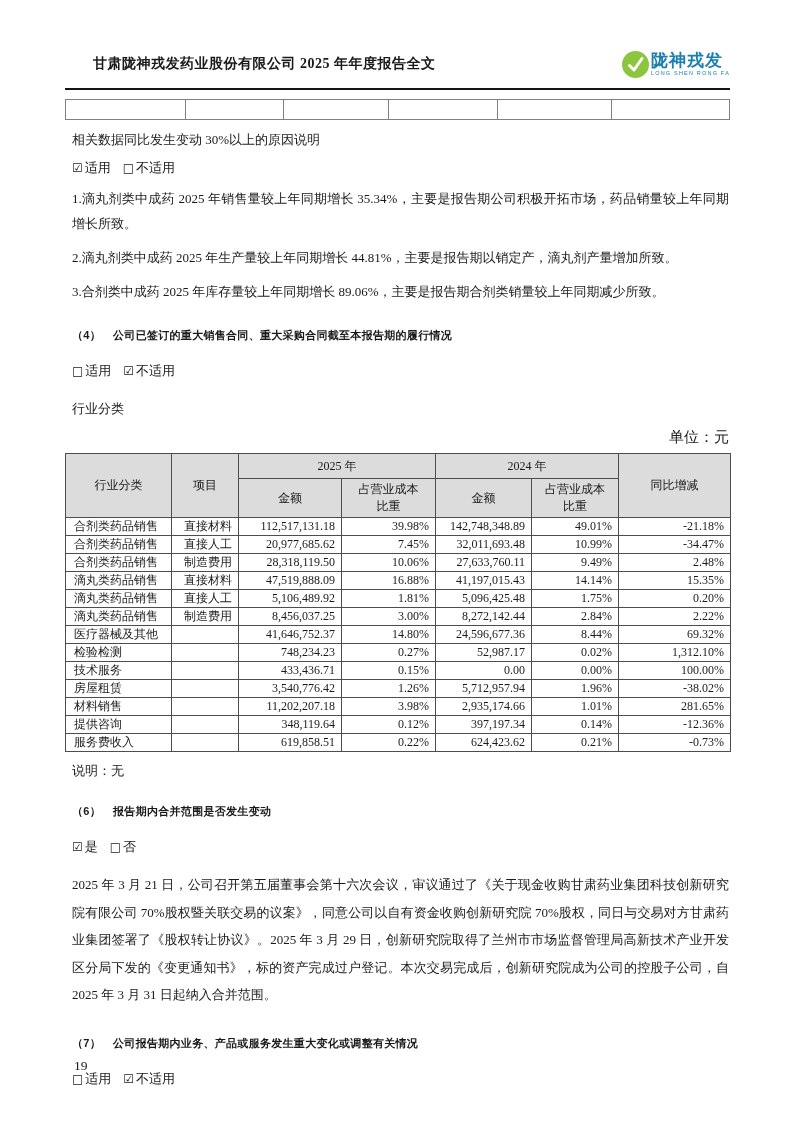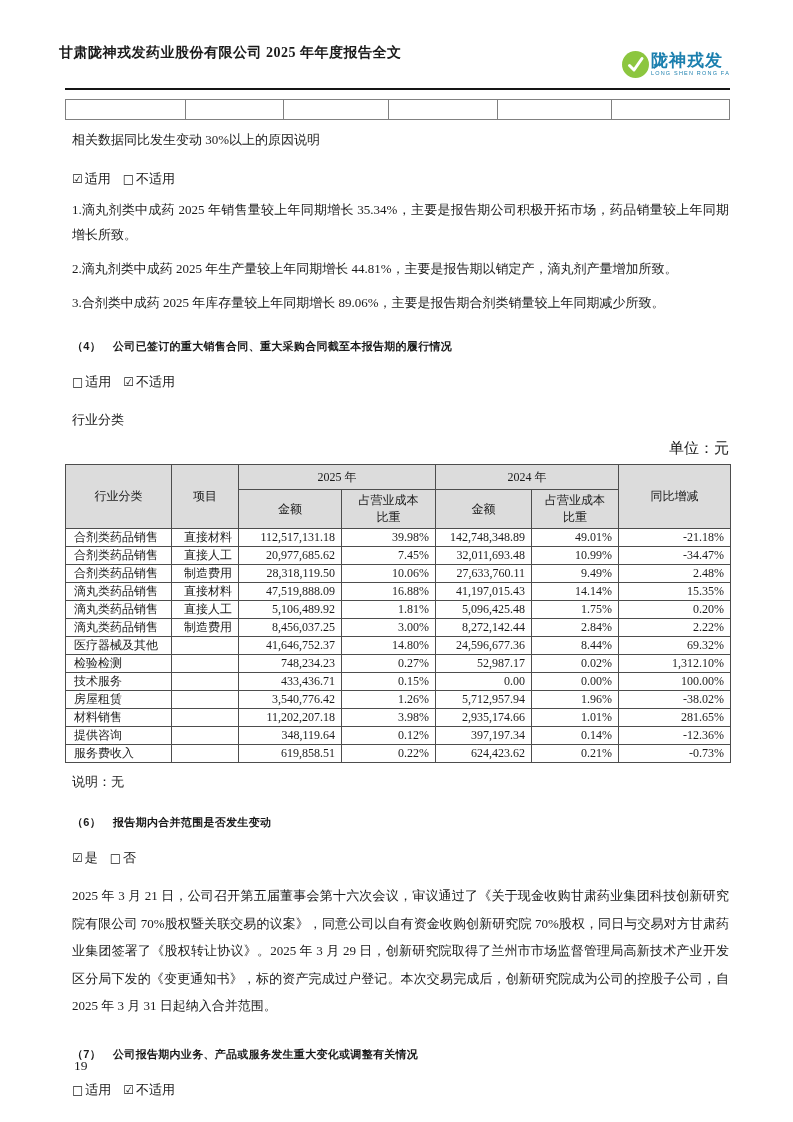--- a/index.html
+++ b/index.html
@@ -8,38 +8,38 @@
     width:793px;height:1122px;
     margin:0 auto;
     background:#fff;
     color:#1a1a1a;
     font-family:"Liberation Serif","DejaVu Serif",serif;
     overflow:hidden;
     box-sizing:border-box;
   }
   
   .hdr{
-    margin:44px 63px 0 59px;
-    display:flex;justify-content:space-between;
+    margin:44px 63px 0 93px;
+    display:flex;justify-content:space-between;align-items:center;
     height:40px;
   }
   .hdr-title{font-size:14px;font-weight:bold;letter-spacing:.5px;}
   .logo{display:flex;align-items:center;gap:2px;}
   .logo-circle{width:27px;height:27px;flex:0 0 auto;}
   .logo-txt{display:flex;flex-direction:column;line-height:1;}
   .logo-cn{font-family:"Liberation Sans",sans-serif;font-weight:bold;font-size:17px;letter-spacing:1px;}
   .logo-en{font-family:"Liberation Sans",sans-serif;font-size:5.5px;letter-spacing:1.2px;margin-top:2px;}
   .hdr-rule{margin:4px 63px 0 65px;border-top:2px solid #151515;}
   
   .cont-table{margin:9px 63px 0 65px;border-collapse:collapse;width:665px;table-layout:fixed;}
   .cont-table td{border:1px solid #808080;height:19px;padding:0;}
   
   .tb{margin-left:72px;margin-right:64px;font-size:13px;}
   .note-title{margin-top:11px;}
-  .cbline{margin-top:21px;}
+  .cbline{margin-top:10px;}
   .cb{margin-right:12px;white-space:nowrap;}
   .cb .glyph{font-family:"DejaVu Sans",sans-serif;font-size:12px;margin-right:2px;}
   .reason{margin-top:9px;line-height:25px;text-align:justify;}
   .heading{
     margin-top:24px;
     font-family:"Liberation Sans","DejaVu Sans",sans-serif;
     font-weight:bold;font-size:11px;letter-spacing:.3px;
   }
   .heading .num{margin-right:12px;}
   .opts{margin-top:19px;}

